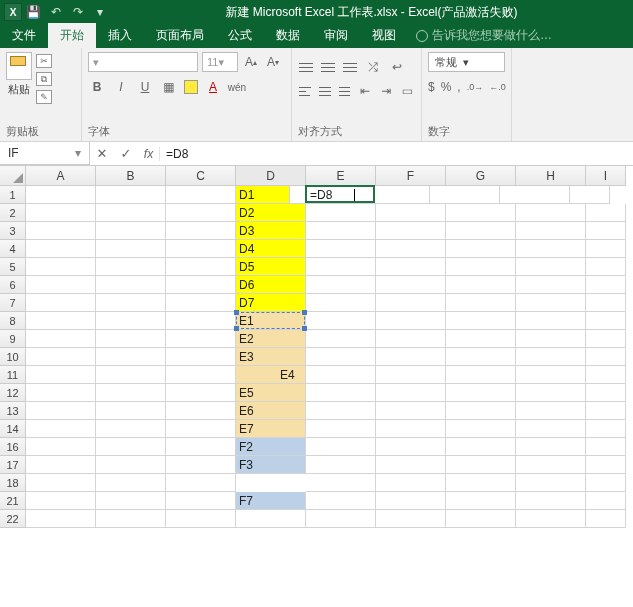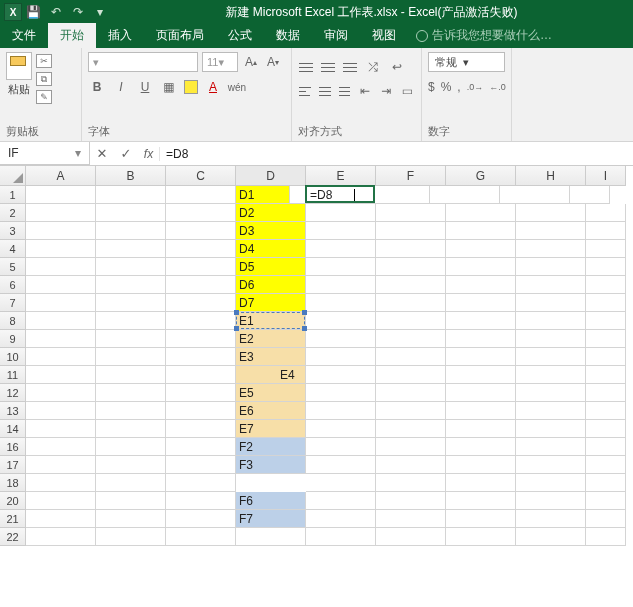--- a/index.html
+++ b/index.html
@@ -422,32 +422,20 @@
         <div class="cell" style="width: 70px;"></div>
         <div class="cell" style="width: 70px;"></div>
         <div class="cell" style="width: 70px; background: rgb(188, 208, 232); margin-top: 24px;">F4</div>
         <div class="cell" style="width: 70px;"></div>
         <div class="cell" style="width: 70px;"></div>
         <div class="cell" style="width: 70px;"></div>
         <div class="cell" style="width: 70px;"></div>
         <div class="cell" style="width: 40px;"></div>
       </div>
       <div class="row">
-        <div class="rh">20</div>
-        <div class="cell" style="width: 70px;"></div>
-        <div class="cell" style="width: 70px;"></div>
-        <div class="cell" style="width: 70px;"></div>
-        <div class="cell" style="width: 70px; background: rgb(188, 208, 232);">F6</div>
-        <div class="cell" style="width: 70px;"></div>
-        <div class="cell" style="width: 70px;"></div>
-        <div class="cell" style="width: 70px;"></div>
-        <div class="cell" style="width: 70px;"></div>
-        <div class="cell" style="width: 40px;"></div>
-      </div>
-      <div class="row">
         <div class="rh">21</div>
         <div class="cell" style="width: 70px;"></div>
         <div class="cell" style="width: 70px;"></div>
         <div class="cell" style="width: 70px;"></div>
         <div class="cell" style="width: 70px; background: rgb(188, 208, 232);">F7</div>
         <div class="cell" style="width: 70px;"></div>
         <div class="cell" style="width: 70px;"></div>
         <div class="cell" style="width: 70px;"></div>
         <div class="cell" style="width: 70px;"></div>
         <div class="cell" style="width: 40px;"></div>

